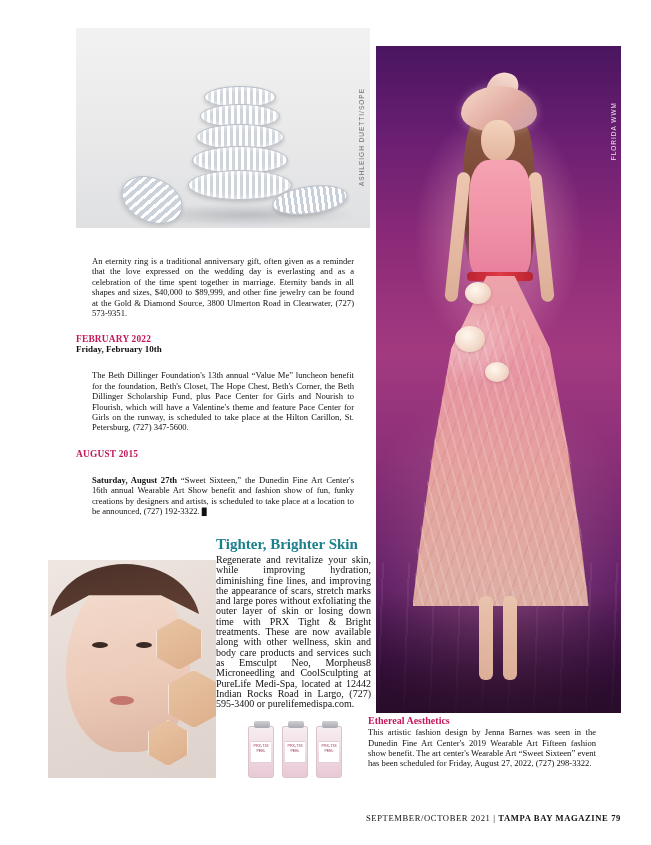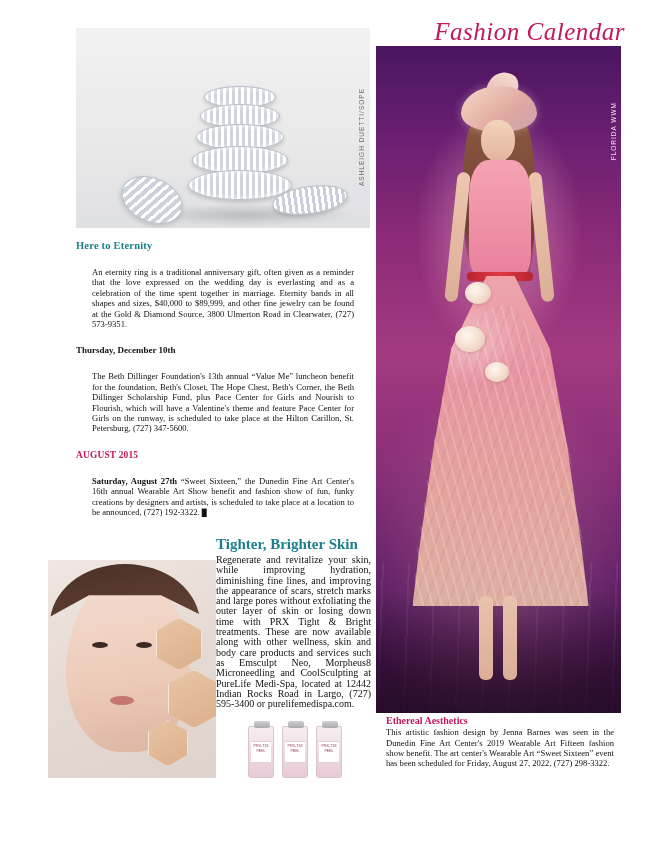--- a/index.html
+++ b/index.html
@@ -264,39 +264,38 @@
 
   
   .caption{
     position:absolute;
     font-size:8.6px; line-height:10.3px; text-align:justify; color:#111;
   }
   .caption h4{
     margin:0 0 1px 0; font-size:10px; color:#c2185b; font-weight:bold;
   }
   .cap-right{
-    left:386px; top:716px; width:228px;
+    left:368px; top:716px; width:228px;
   }
 
   
   .footer{
     position:absolute; left:0; right:30px; bottom:22px;
     text-align:right;
     font-family:"Liberation Serif", serif;
     font-size:8.6px; letter-spacing:.6px; color:#111;
   }
   .footer .mag{ font-weight:bold; }
   .footer .pg{ font-weight:bold; }
 </style>
 </head>
 <body>
 
 <div class="page">
 
-  <div class="masthead">Fashion Calendar</div>
 
   <div class="fashion-photo">
     <div class="runway-lines"></div>
     <div class="stage-floor"></div>
     <div class="model">
       <div class="hair-l"></div>
       <div class="hair-r"></div>
       <div class="plume"></div>
       <div class="headpiece"></div>
       <div class="face"></div>
@@ -323,26 +322,26 @@
     <div class="ring stack-3"></div>
     <div class="ring stack-2"></div>
     <div class="ring stack-1"></div>
     <div class="ring-lying"></div>
     <div class="credit-v-dark">ASHLEIGH DUETTI/SOPE</div>
   </div>
 
   <div class="col-left">
 
     <div class="blk">
-      <h3 class="sec">Here to Eternity</h3>
       <p class="body">An eternity ring is a traditional anniversary gift, often given as a reminder that the love expressed on the wedding day is everlasting and as a celebration of the time spent together in marriage. Eternity bands in all shapes and sizes, $40,000 to $89,999, and other fine jewelry can be found at the Gold &amp; Diamond Source, 3800 Ulmerton Road in Clearwater, (727) 573-9351.</p>
     </div>
 
     <div class="blk">
-      <p class="subkicker">Thursday, December 10th</p>
+      <p class="kicker">FEBRUARY 2022</p>
+      <p class="subkicker">Friday, February 10th</p>
       <p class="body">The Beth Dillinger Foundation's 13th annual “Value Me” luncheon benefit for the foundation, Beth's Closet, The Hope Chest, Beth's Corner, the Beth Dillinger Scholarship Fund, plus Pace Center for Girls and Nourish to Flourish, which will have a Valentine's theme and feature Pace Center for Girls on the runway, is scheduled to take place at the Hilton Carillon, St. Petersburg, (727) 347-5600.</p>
     </div>
 
     <div class="blk">
       <p class="kicker">AUGUST 2015</p>
       <p class="body"><span class="b">Saturday, August 27th</span> <span>“Sweet Sixteen,” the Dunedin Fine Art Center's 16th annual Wearable Art Show benefit and fashion show of fun, funky creations by designers and artists, is scheduled to take place at a location to be announced, (727) 192-3322.</span> <span class="endmark">█</span></p>
     </div>
 
   </div>
 
@@ -375,14 +374,20 @@
   <div class="skin-col">
     <h3>Tighter, Brighter Skin</h3>
     <p>Regenerate and revitalize your skin, while improving hydration, diminishing fine lines, and improving the appearance of scars, stretch marks and large pores without exfoliating the outer layer of skin or losing down time with PRX Tight &amp; Bright treatments. These are now available along with other wellness, skin and body care products and services such as Emsculpt Neo, Morpheus8 Microneedling and CoolSculpting at PureLife Medi-Spa, located at 12442 Indian Rocks Road in Largo, (727) 595-3400 or purelifemedispa.com.</p>
   </div>
 
   <div class="caption cap-right">
     <h4>Ethereal Aesthetics</h4>
     <div>This artistic fashion design by Jenna Barnes was seen in the Dunedin Fine Art Center's 2019 Wearable Art Fifteen fashion show benefit. The art center's Wearable Art “Sweet Sixteen” event has been scheduled for Friday, August 27, 2022, (727) 298-3322.</div>
   </div>
 
+  <div class="footer">
+    <span>SEPTEMBER/OCTOBER 2021</span>
+    <span>|</span>
+    <span class="mag">TAMPA BAY MAGAZINE</span>
+    <span class="pg">79</span>
+  </div>
 
 </div>
 
 </body></html>

